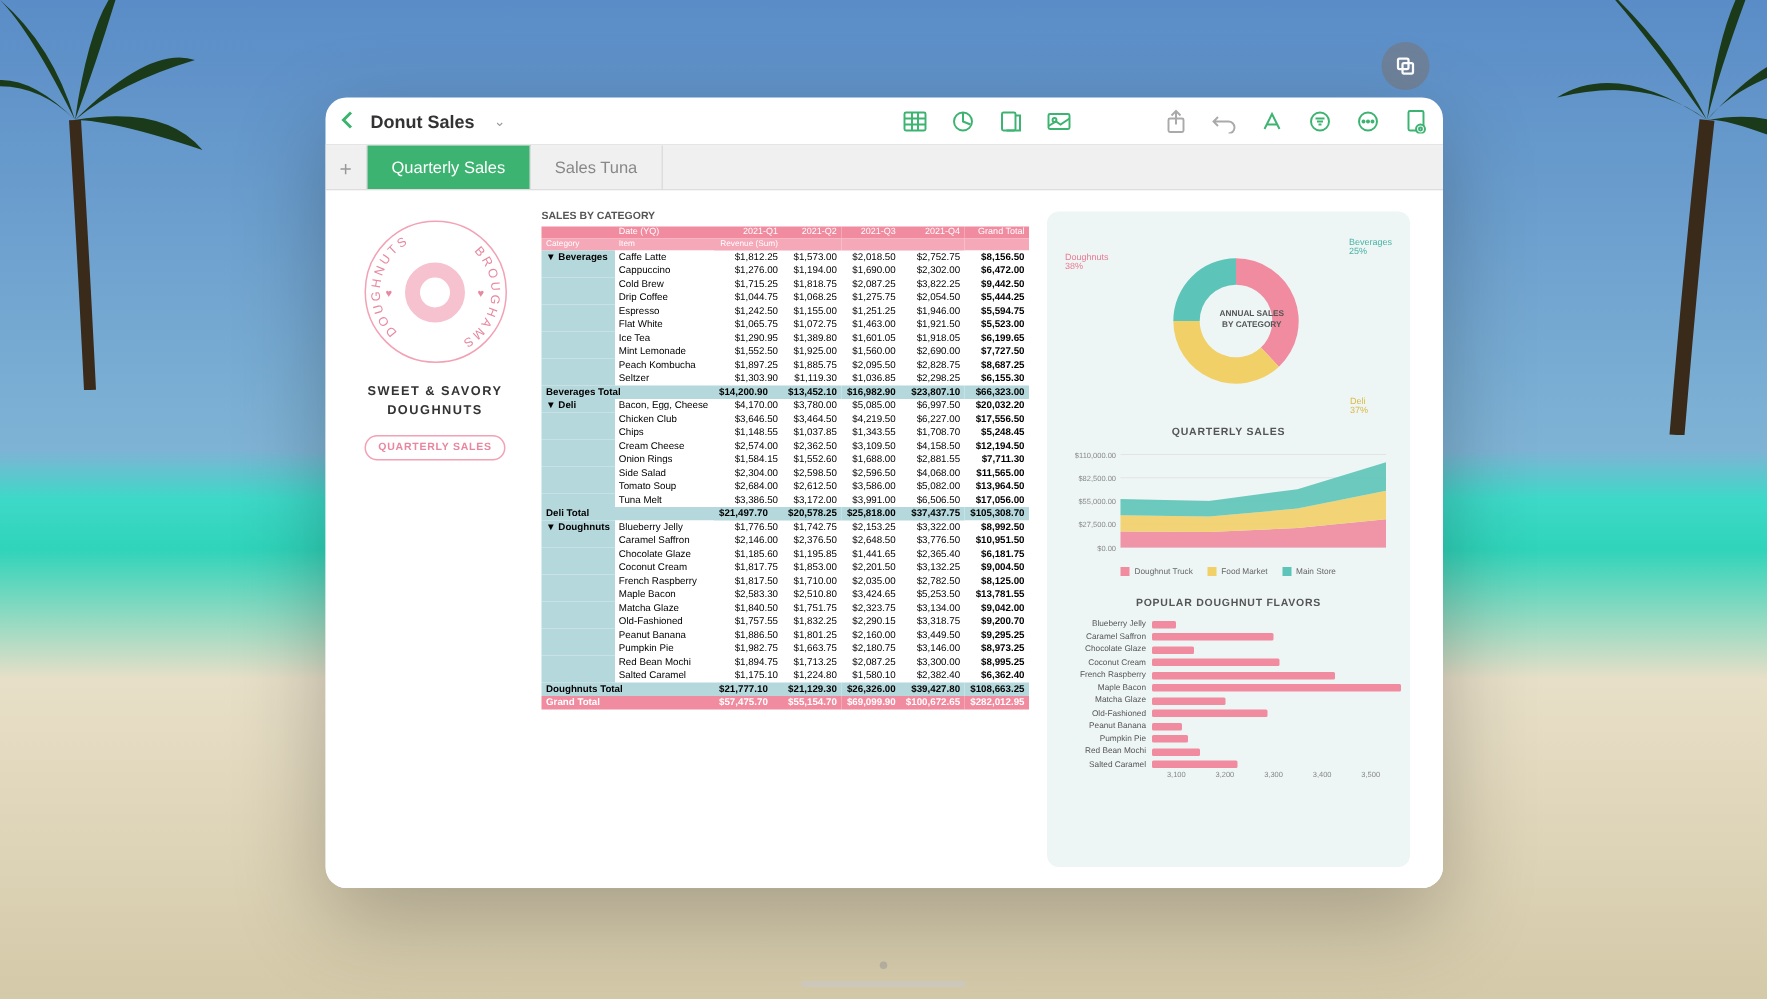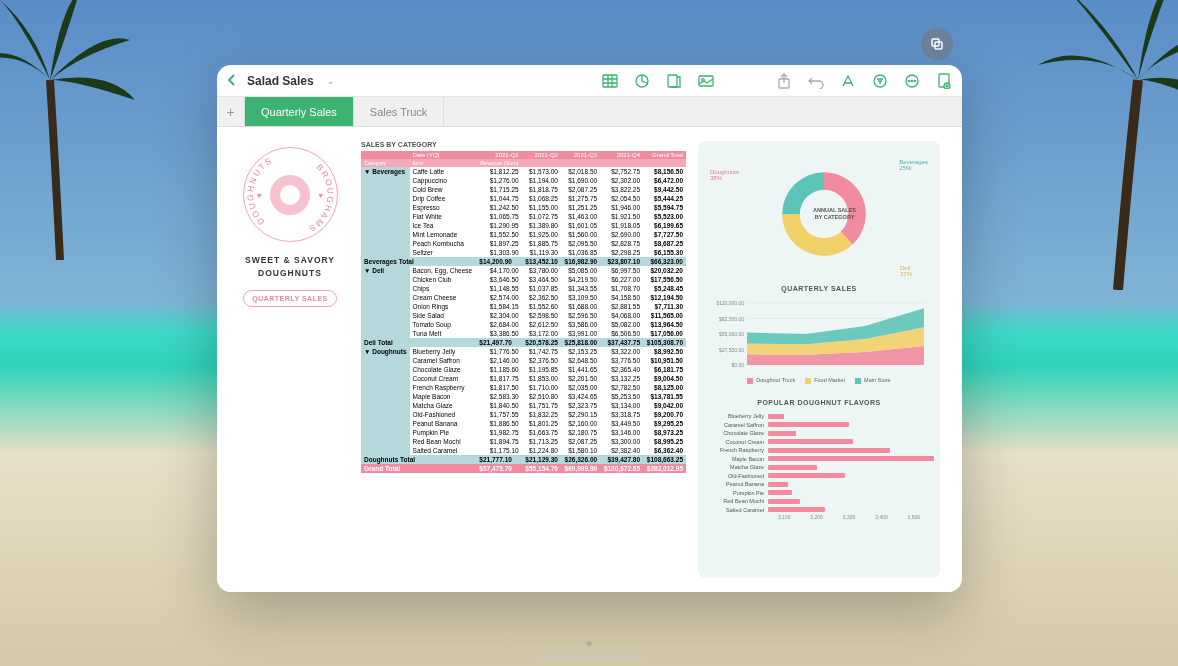--- a/index.html
+++ b/index.html
@@ -125,21 +125,21 @@
     </svg>
 </div>
 
 <div class="window">
   <div class="titlebar">
     <span class="back-btn">
       <svg width="10" height="12" viewBox="0 0 10 12" fill="none" stroke="currentColor" stroke-width="2">
           <path d="M7 1 L2 6 L7 11"></path>
         </svg>
     </span>
-    <span class="doc-title">Salad Sales</span>
+    <span class="doc-title">Donut Sales</span>
     <span class="title-chev">⌄</span>
     <span class="titlebar-spacer"></span>
     <span class="tb-icons">
       <span class="tb-icon">
           <svg width="16" height="16" viewBox="0 0 16 16" fill="none" stroke="currentColor" stroke-width="1.3">
             <rect x="1" y="2" width="14" height="12" rx="1"></rect>
             <line x1="1" y1="6" x2="15" y2="6"></line>
             <line x1="1" y1="10" x2="15" y2="10"></line>
             <line x1="6" y1="2" x2="6" y2="14"></line>
             <line x1="10" y1="2" x2="10" y2="14"></line>
@@ -203,21 +203,21 @@
             <circle cx="10" cy="13" r="3" fill="#eef5f5"></circle>
             <circle cx="10" cy="13" r="1"></circle>
           </svg>
         </span>
     </span>
   </div>
 
   <div class="tabbar">
     <div class="add-tab">+</div>
     <div class="tab active">Quarterly Sales</div>
-    <div class="tab">Sales Truck</div>
+    <div class="tab">Sales Tuna</div>
   </div>
 
   <div class="canvas">
 
     <div class="brand-card">
       <div class="logo-circ">
         <svg viewBox="0 0 100 100">
             <defs>
               <path id="tc" d="M50 10 A40 40 0 1 1 49.9 10"></path>
             </defs>

